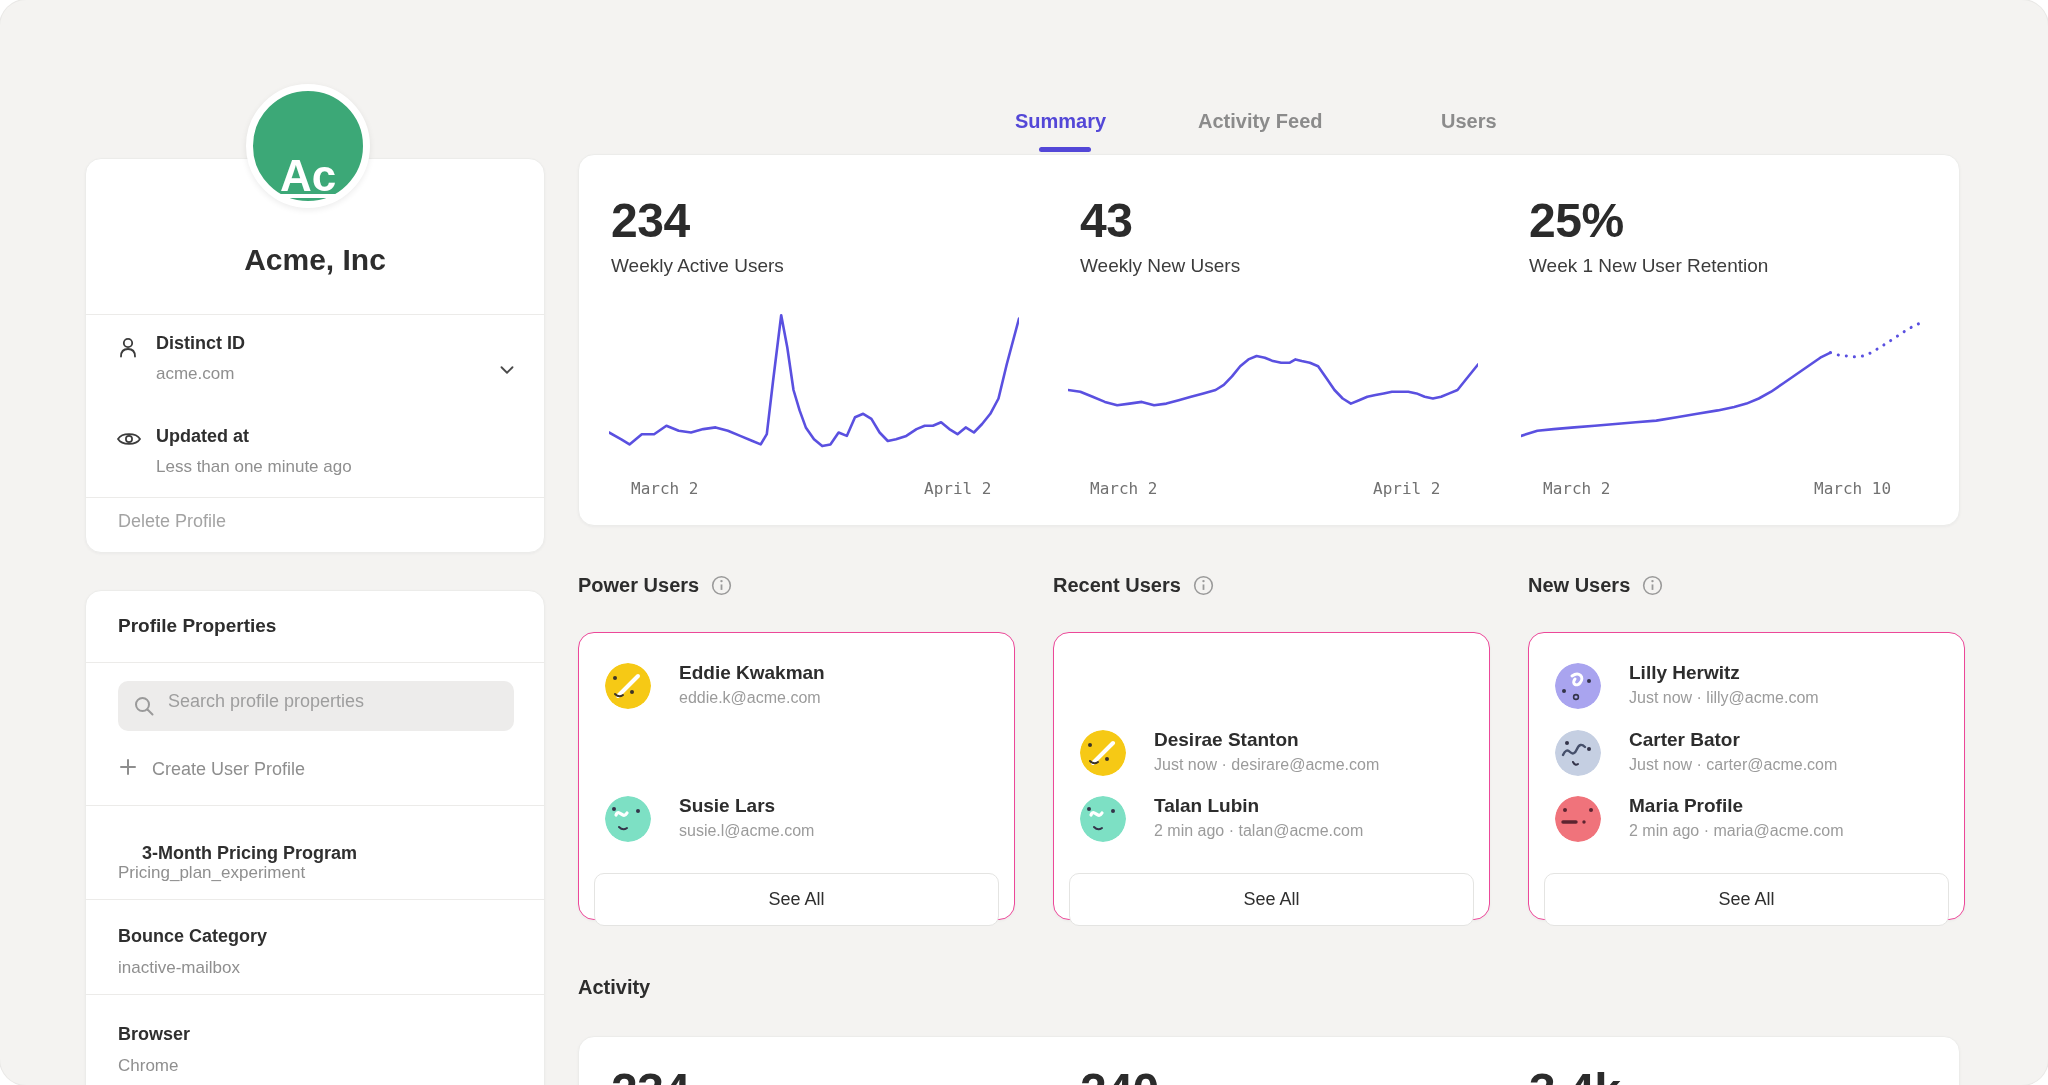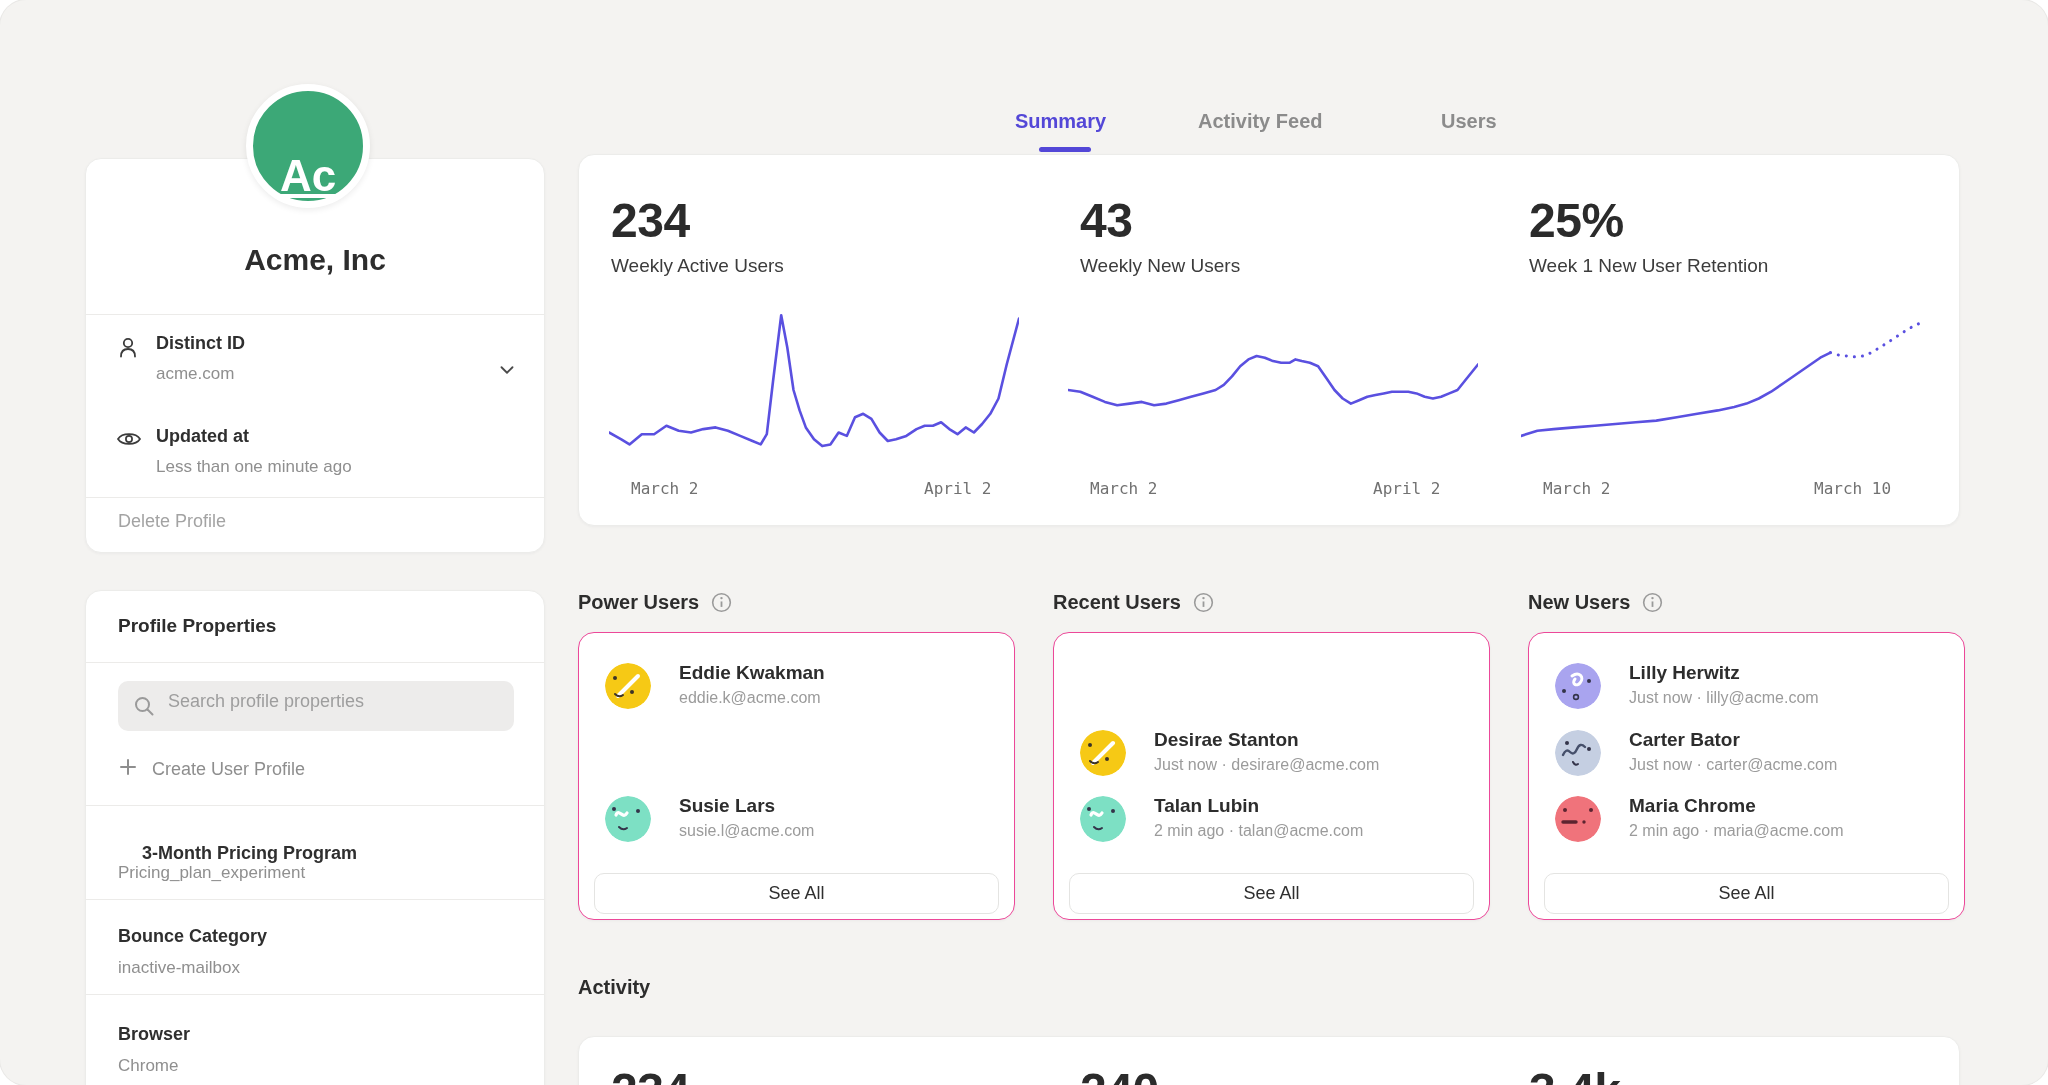--- a/index.html
+++ b/index.html
@@ -40,28 +40,28 @@
 
   
   .summary-card{left:578px;top:154px;width:1382px;height:372px;}
   .stat-value{position:absolute;top:38px;font-size:48px;font-weight:700;color:#2b2b2b;letter-spacing:-0.5px;}
   .stat-label{position:absolute;top:100px;font-size:19px;color:#3c3c3c;}
   .spark{position:absolute;top:150px;width:410px;height:170px;}
   .tick{position:absolute;top:324px;font-family:"DejaVu Sans Mono",monospace;font-size:16px;color:#717171;}
 
   
   .user-sections{position:absolute;left:578px;top:570px;width:1382px;height:352px;}
-  .usec-header{position:absolute;top:21px;display:flex;align-items:center;gap:12px;}
+  .usec-header{position:absolute;top:4px;display:flex;align-items:center;gap:12px;}
   .usec-title{font-size:20px;font-weight:700;color:#2d2d2d;}
   .ucard{position:absolute;top:62px;width:437px;height:288px;background:#fff;border-radius:16px;border:1px solid #ec4899;box-shadow:0 1px 3px rgba(25,25,40,0.04);}
   .urow{position:absolute;left:26px;width:385px;height:58px;cursor:pointer;}
   .uavatar{position:absolute;left:0;top:2px;width:46px;height:46px;border-radius:50%;overflow:hidden;}
   .uname{position:absolute;left:74px;top:1px;font-size:19px;font-weight:600;color:#2d2d2d;}
   .udetail{position:absolute;left:74px;top:28px;font-size:16px;color:#9b9b9b;}
-  .see-all{position:absolute;left:15px;right:15px;top:240px;height:41px;border:1px solid #e4e4e2;border-radius:10px;
+  .see-all{position:absolute;left:15px;right:15px;top:240px;height:53px;border:1px solid #e4e4e2;border-radius:10px;
            background:#fff;display:flex;align-items:center;justify-content:center;font-size:18px;font-weight:500;color:#2f2f2f;cursor:pointer;}
 
   
   .activity-title{position:absolute;left:578px;top:976px;font-size:20px;font-weight:700;color:#2d2d2d;margin:0;}
   .activity-card{left:578px;top:1036px;width:1382px;height:110px;border-bottom-left-radius:0;border-bottom-right-radius:0;}
   .activity-num{position:absolute;top:26px;font-size:48px;font-weight:700;color:#2b2b2b;letter-spacing:-0.5px;}
 </style>
 </head>
 <body>
 
@@ -266,21 +266,21 @@
           <div class="udetail">Just now · carter@acme.com</div>
         </div>
         <div class="urow" style="top: 161px;">
           <div class="uavatar"><svg width="46" height="46" viewBox="0 0 46 46">
               <circle cx="23" cy="23" r="23" fill="#f0737b"></circle>
               <circle cx="10" cy="14" r="2" fill="#5c2430"></circle>
               <circle cx="36" cy="14" r="2" fill="#5c2430"></circle>
               <line x1="8" y1="26" x2="21" y2="26" stroke="#5c2430" stroke-width="3.4" stroke-linecap="round"></line>
               <circle cx="29" cy="26" r="1.7" fill="#5c2430"></circle>
             </svg></div>
-          <div class="uname">Maria Chrome</div>
+          <div class="uname">Maria Profile</div>
           <div class="udetail">2 min ago · maria@acme.com</div>
         </div>
         <div class="see-all">See All</div>
       </div>
     </div>
 
   <h2 class="activity-title">Activity</h2>
   <section class="card activity-card" id="activity-card">
       <div class="activity-num" style="left: 32px;">234</div>
       <div class="activity-num" style="left: 501px;">240</div>

